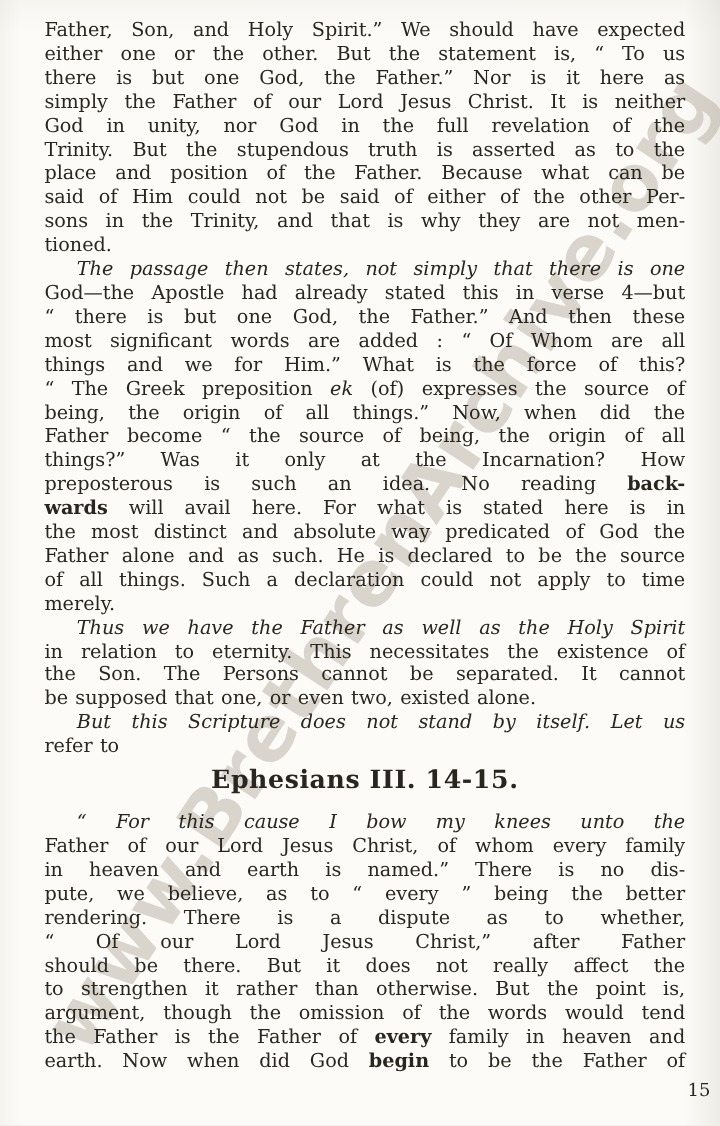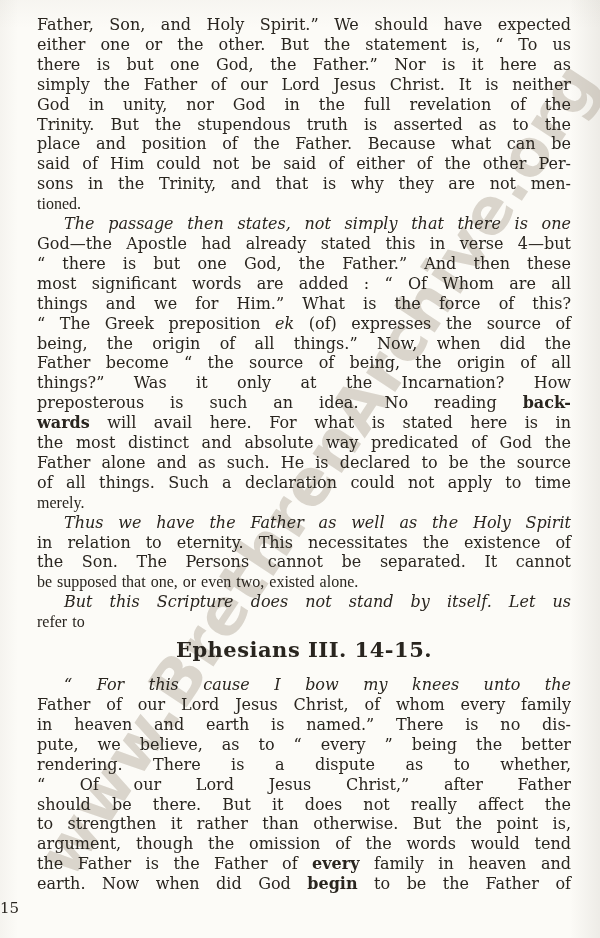--- a/index.html
+++ b/index.html
@@ -47,37 +47,37 @@
     width: 534px;
     font-size: 16px;
     z-index: 2;
   }
   .line {
     line-height: 19.9px;
     text-align: justify;
     text-align-last: justify;
     word-spacing: 1px;
   }
-  .line.last { text-align-last: left; font-family: Liberation Serif, serif; }
+  .line.last { text-align-last: left; }
   .line.indent { padding-left: 27px; font-style: italic; }
   .heading {
     text-align: center;
     font-weight: bold;
     font-size: 21px;
     margin-top: 7px;
     margin-bottom: 14px;
     line-height: 22px;
     letter-spacing: 0.5px;
   }
   .page-number {
     position: absolute;
     top: 899px;
     left: 0;
     right: 8px;
-    text-align: left;
+    text-align: right;
     font-size: 15px;
     z-index: 2;
   }
   b { font-weight: bold; }
   i { font-style: italic; }
 </style>
 </head>
 <body>
 
 <div class="page">

